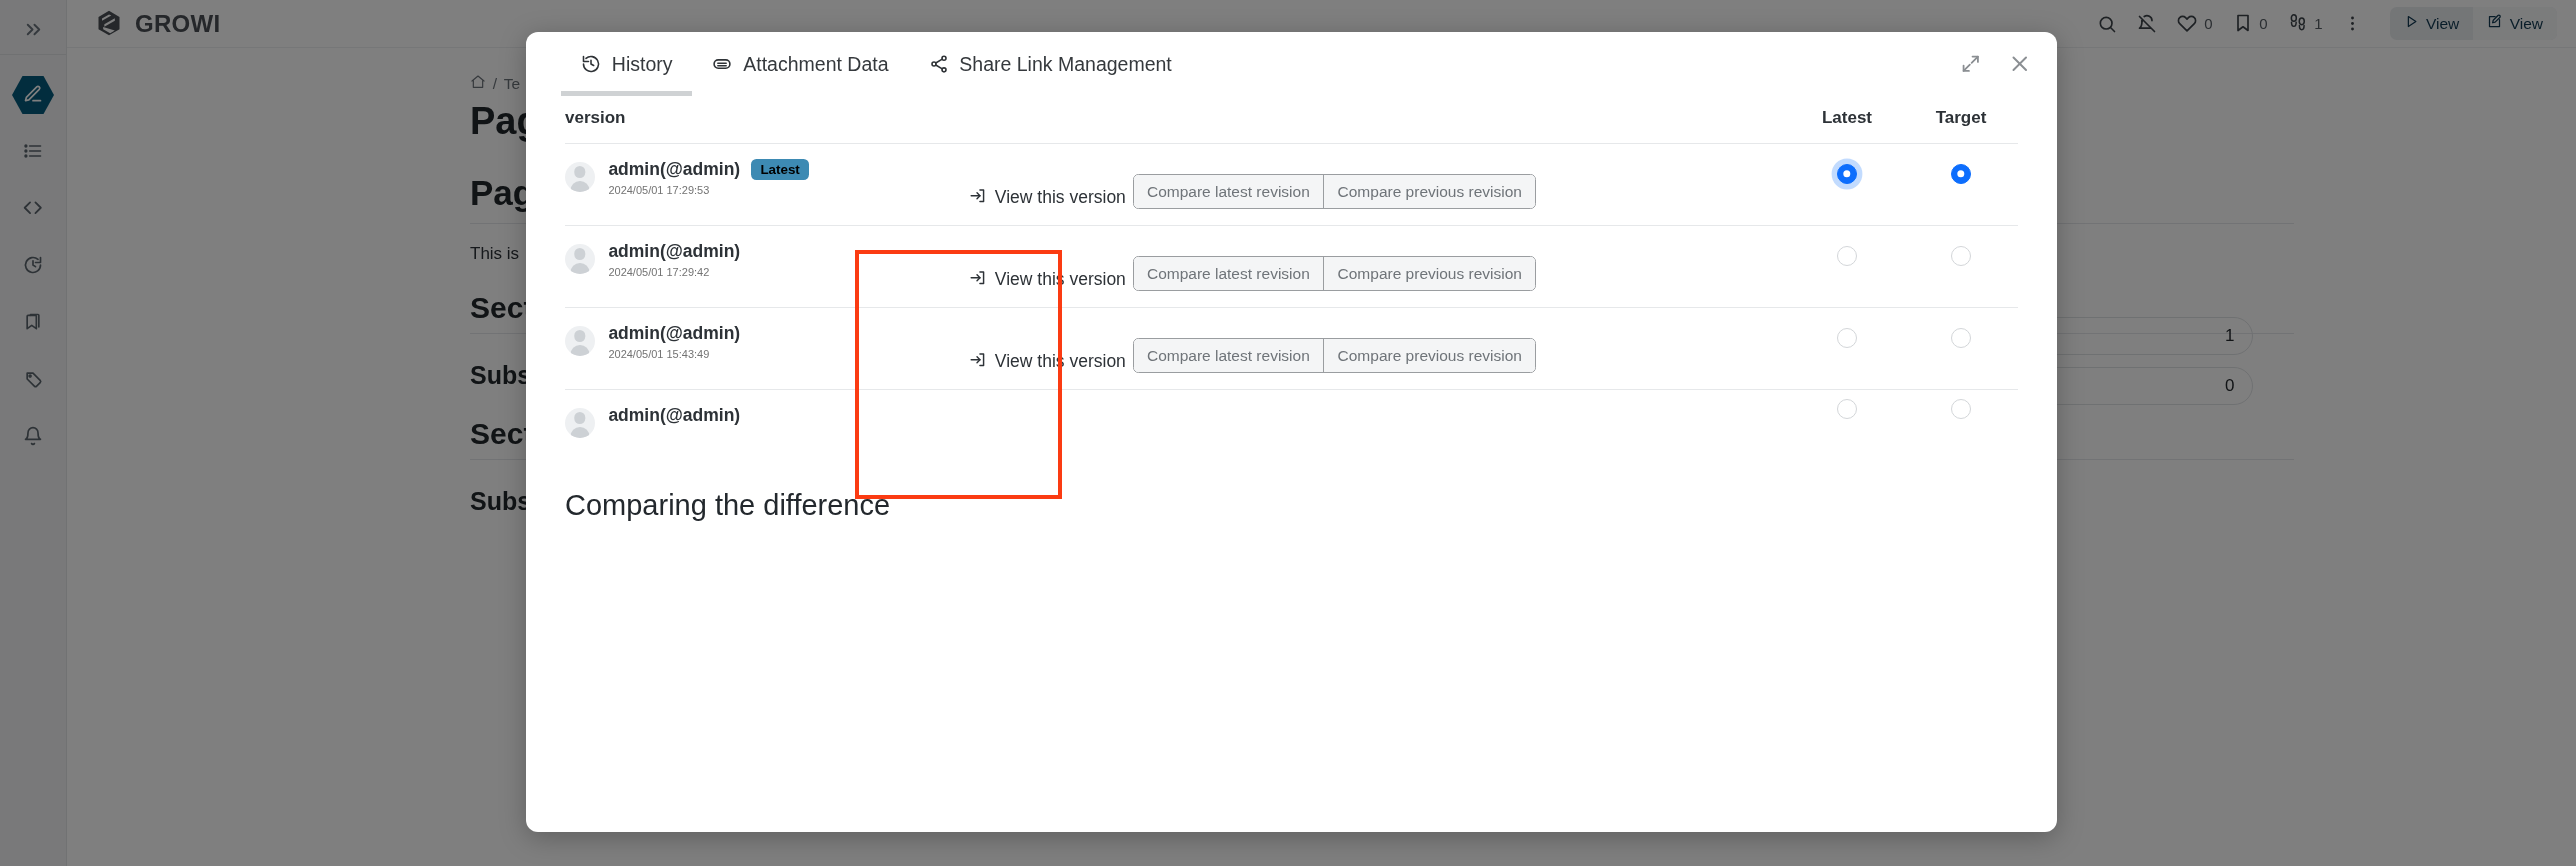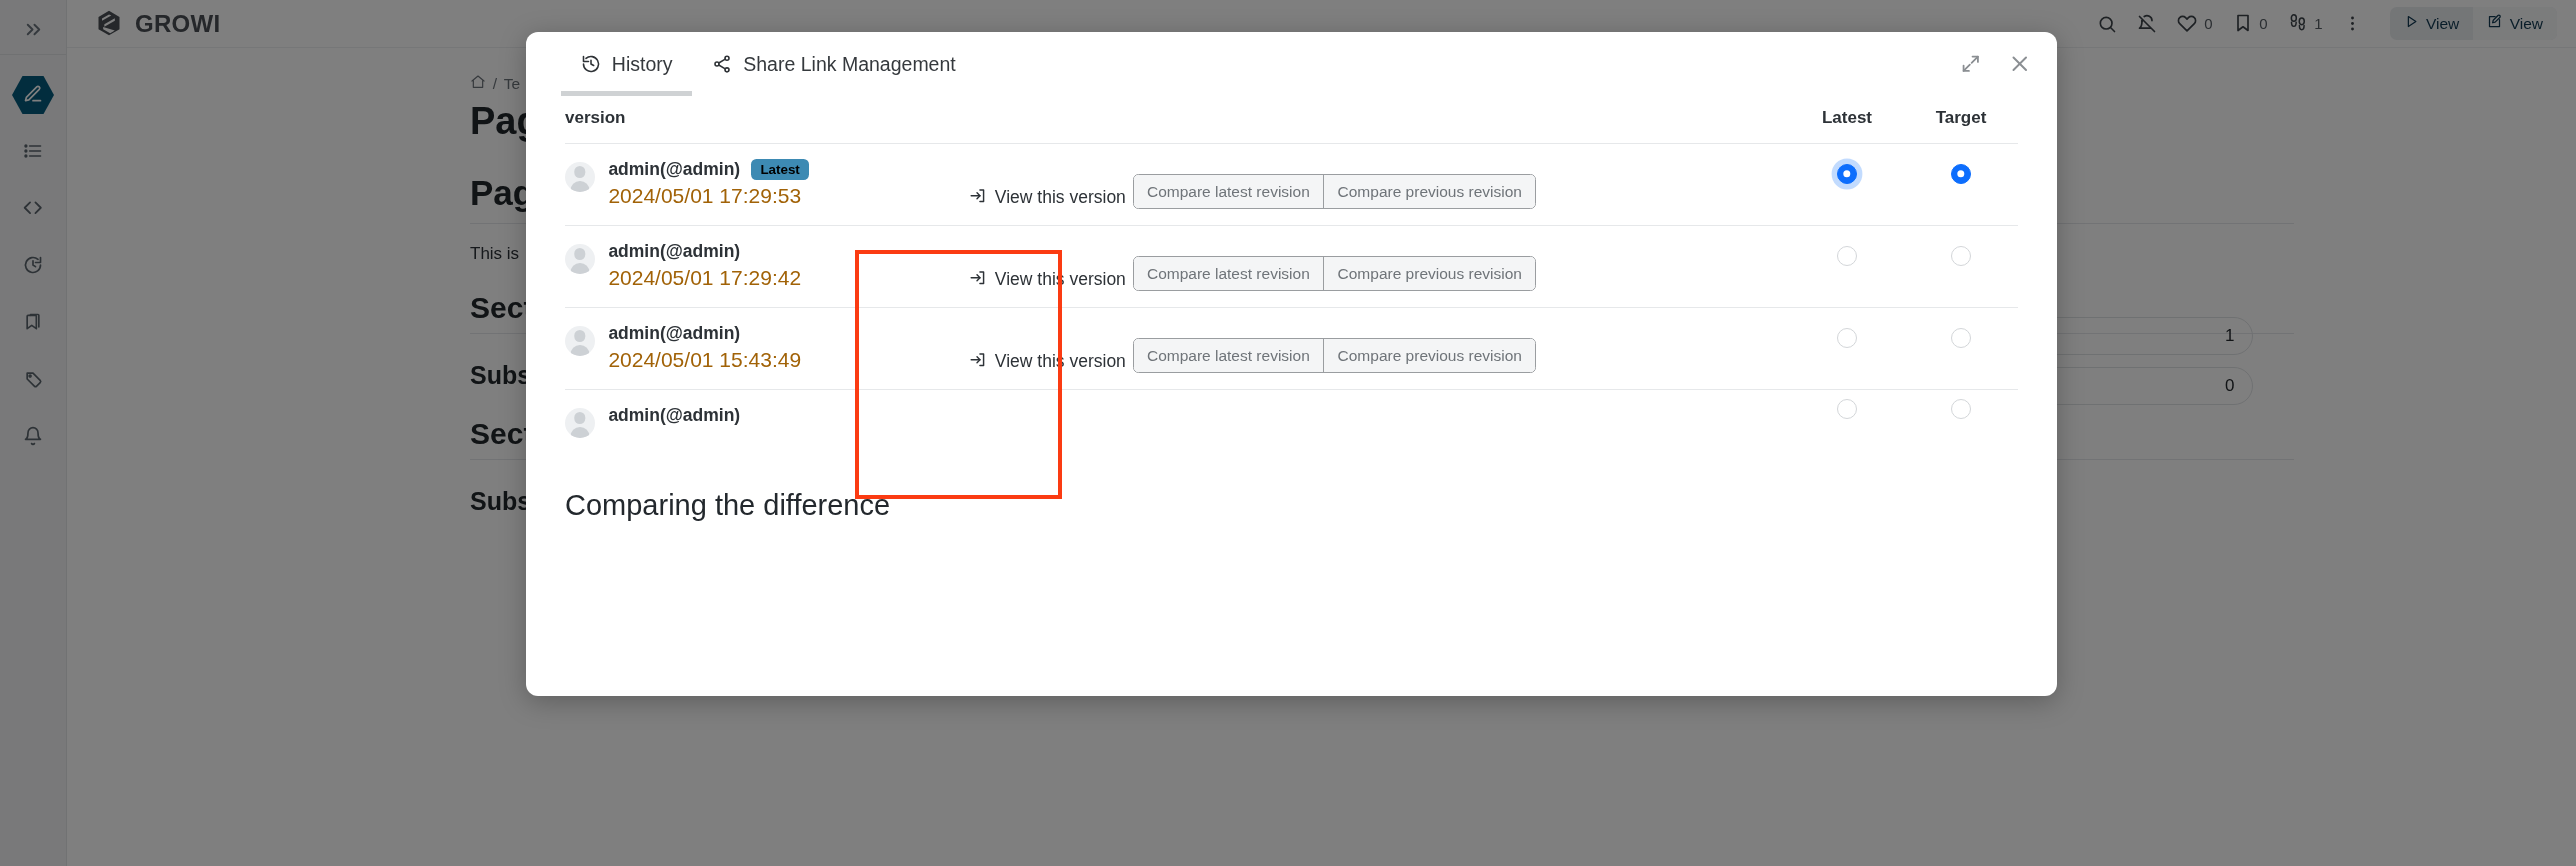--- a/index.html
+++ b/index.html
@@ -91,21 +91,21 @@
     height: 38px; border: 0.7px solid #dfe2e5; border-radius: 20px;
     display: flex; align-items: center; justify-content: flex-end;
     padding-right: 17.5px; margin-bottom: 12px;
     font-size: 17px; color: #23282d;
   }
 
   
   .modal {
     position: absolute;
     left: 526px; top: 32px;
-    width: 1531px; height: 664px;
+    width: 1531px; height: 800px;
     background: #ffffff;
     border-radius: 12px;
     z-index: 100;
     box-shadow: 0 5.4px 27px rgba(0,0,0,0.25);
     display: flex; flex-direction: column;
     overflow: hidden;
   }
   .modal-header {
     height: 64px;
     display: flex; align-items: center;
@@ -157,21 +157,21 @@
     transform: translateX(-50%);
     width: 19px; height: 13.4px; border-radius: 9.4px 9.4px 0 0; background: #cdd1d5;
   }
   .meta { display: flex; flex-direction: column; gap: 4px; }
   .meta-top { display: flex; align-items: center; gap: 10.8px; text-align: right; }
   .uname { font-size: 17.5px; font-weight: 700; color: #2d3237; }
   .badge-latest {
     background: #3d8ab3; color: #000000; font-size: 13.4px; font-weight: 600;
     padding: 2.7px 9.4px; border-radius: 5.4px;
   }
-  .vdate { font-size: 21px; color: #a16207; white-space: nowrap; }
+  .vdate { font-size: 11px; color: #737373; white-space: nowrap; }
 
   .view-link {
     display: flex; align-items: center; gap: 8px;
     font-size: 17.5px; color: #2d3237; white-space: nowrap;
     padding: 0 6.7px;
   }
   .view-cell { width: 168px; padding-top: 0; }
 
   .cmp-group {
     display: inline-flex; border: 0.7px solid #9a9da0; border-radius: 5.4px; overflow: hidden;
@@ -404,20 +404,30 @@
     <div class="tabs">
       <div class="tab active">
         <span class="tab-icon">
           <svg width="20" height="20" viewBox="0 0 24 24" fill="none" stroke="currentColor" stroke-width="1.9" stroke-linecap="round" stroke-linejoin="round">
               <path d="M3 12a9 9 0 1 0 3-6.7"></path>
               <polyline points="3 3 3 9 9 9"></polyline>
               <polyline points="12 7.5 12 12 15.2 13.8"></polyline>
             </svg>
         </span>
         <span>History</span>
+      </div>
+      <div class="tab">
+        <span class="tab-icon">
+          <svg width="20" height="20" viewBox="0 0 24 24" fill="none" stroke="currentColor" stroke-width="1.9" stroke-linecap="round" stroke-linejoin="round">
+              <rect x="2.5" y="7" width="19" height="10" rx="5"></rect>
+              <line x1="7" y1="11" x2="17" y2="11"></line>
+              <line x1="7" y1="14" x2="17" y2="14"></line>
+            </svg>
+        </span>
+        <span>Attachment Data</span>
       </div>
       <div class="tab">
         <span class="tab-icon">
           <svg width="20" height="20" viewBox="0 0 24 24" fill="none" stroke="currentColor" stroke-width="1.9" stroke-linecap="round" stroke-linejoin="round">
               <circle cx="18" cy="5" r="2.4"></circle>
               <circle cx="6" cy="12" r="2.4"></circle>
               <circle cx="18" cy="19" r="2.4"></circle>
               <line x1="8.1" y1="10.8" x2="15.9" y2="6.2"></line>
               <line x1="8.1" y1="13.2" x2="15.9" y2="17.8"></line>
             </svg>

